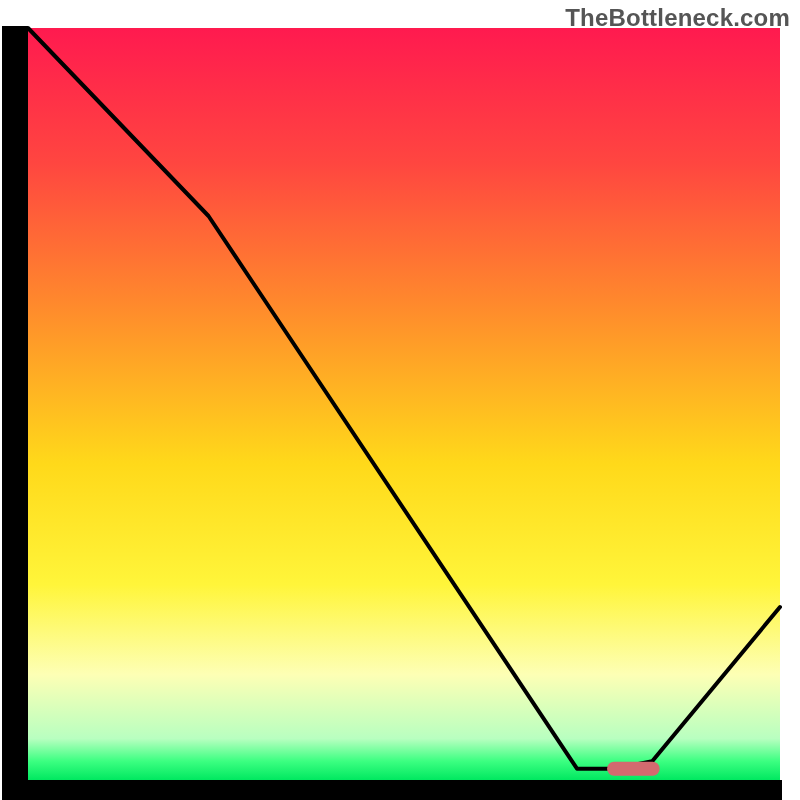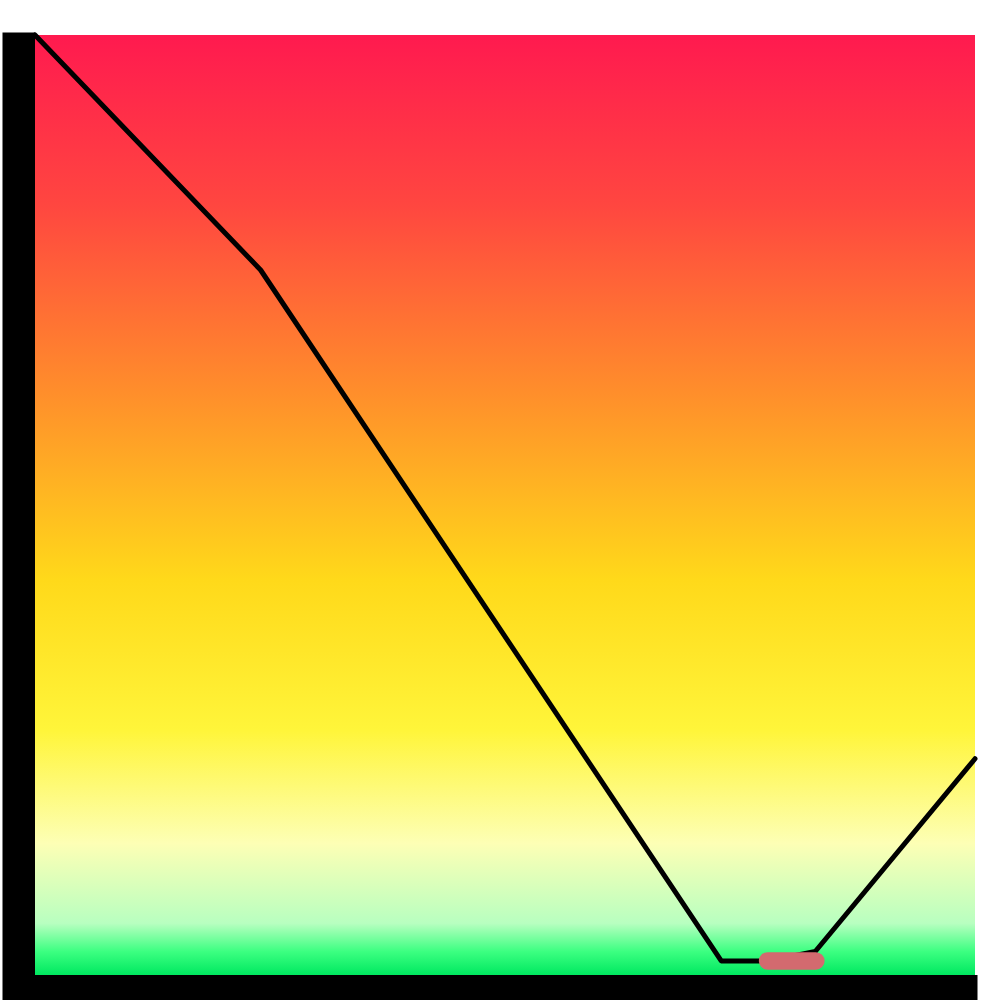--- a/index.html
+++ b/index.html
@@ -26,20 +26,21 @@
     letter-spacing: 0.2px;
   }
   svg {
     display: block;
   }
 </style>
 </head>
 <body>
 
 <div class="frame">
+  <div class="watermark">TheBottleneck.com</div>
 
   <svg id="chart-svg" width="800" height="800" viewBox="0 0 800 800">
     <defs>
       <linearGradient id="bg-grad" x1="0" y1="0" x2="0" y2="1">
           <stop offset="0%" stop-color="#ff1a4f"></stop>
           <stop offset="18%" stop-color="#ff4640"></stop>
           <stop offset="38%" stop-color="#ff8e2b"></stop>
           <stop offset="57.99999999999999%" stop-color="#ffd91a"></stop>
           <stop offset="74%" stop-color="#fff53a"></stop>
           <stop offset="86%" stop-color="#fdffb5"></stop>

